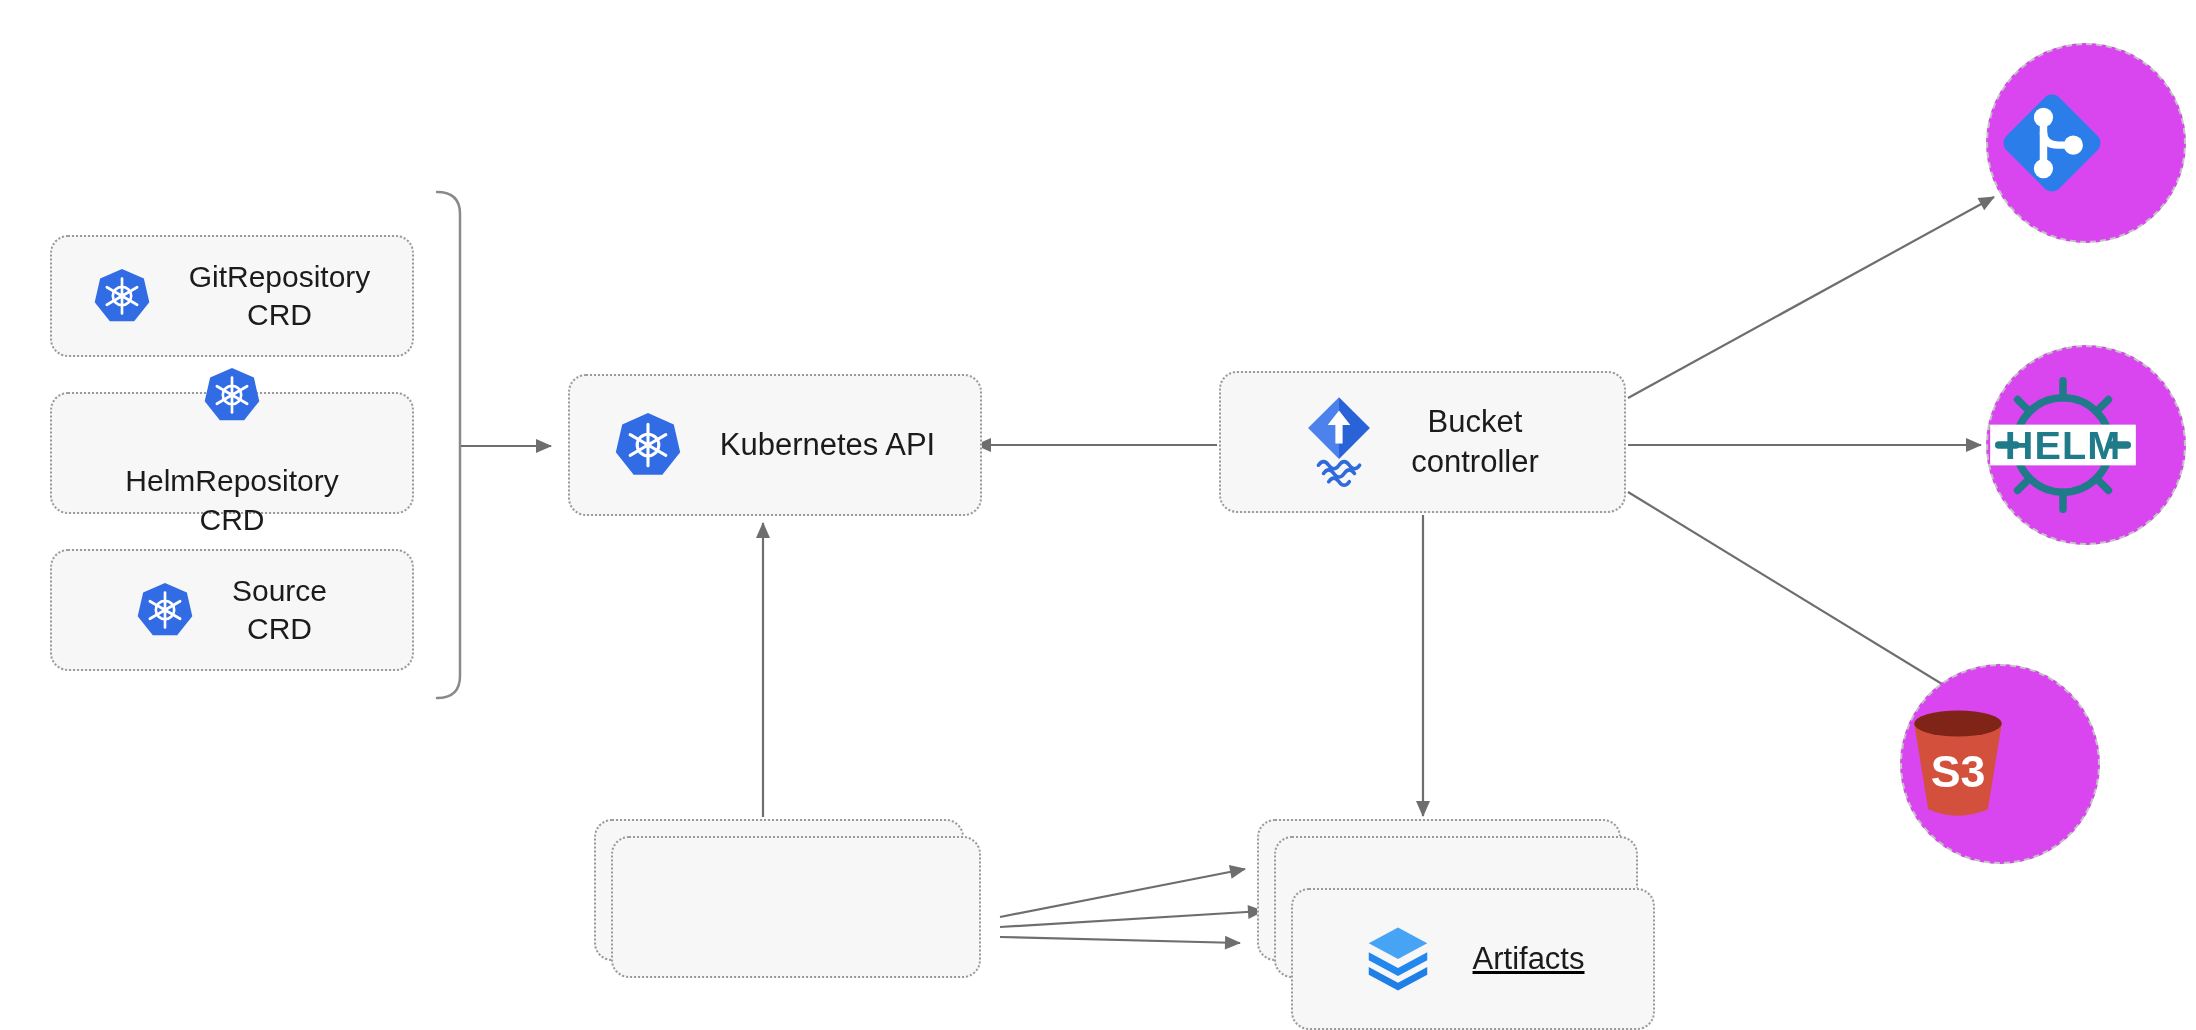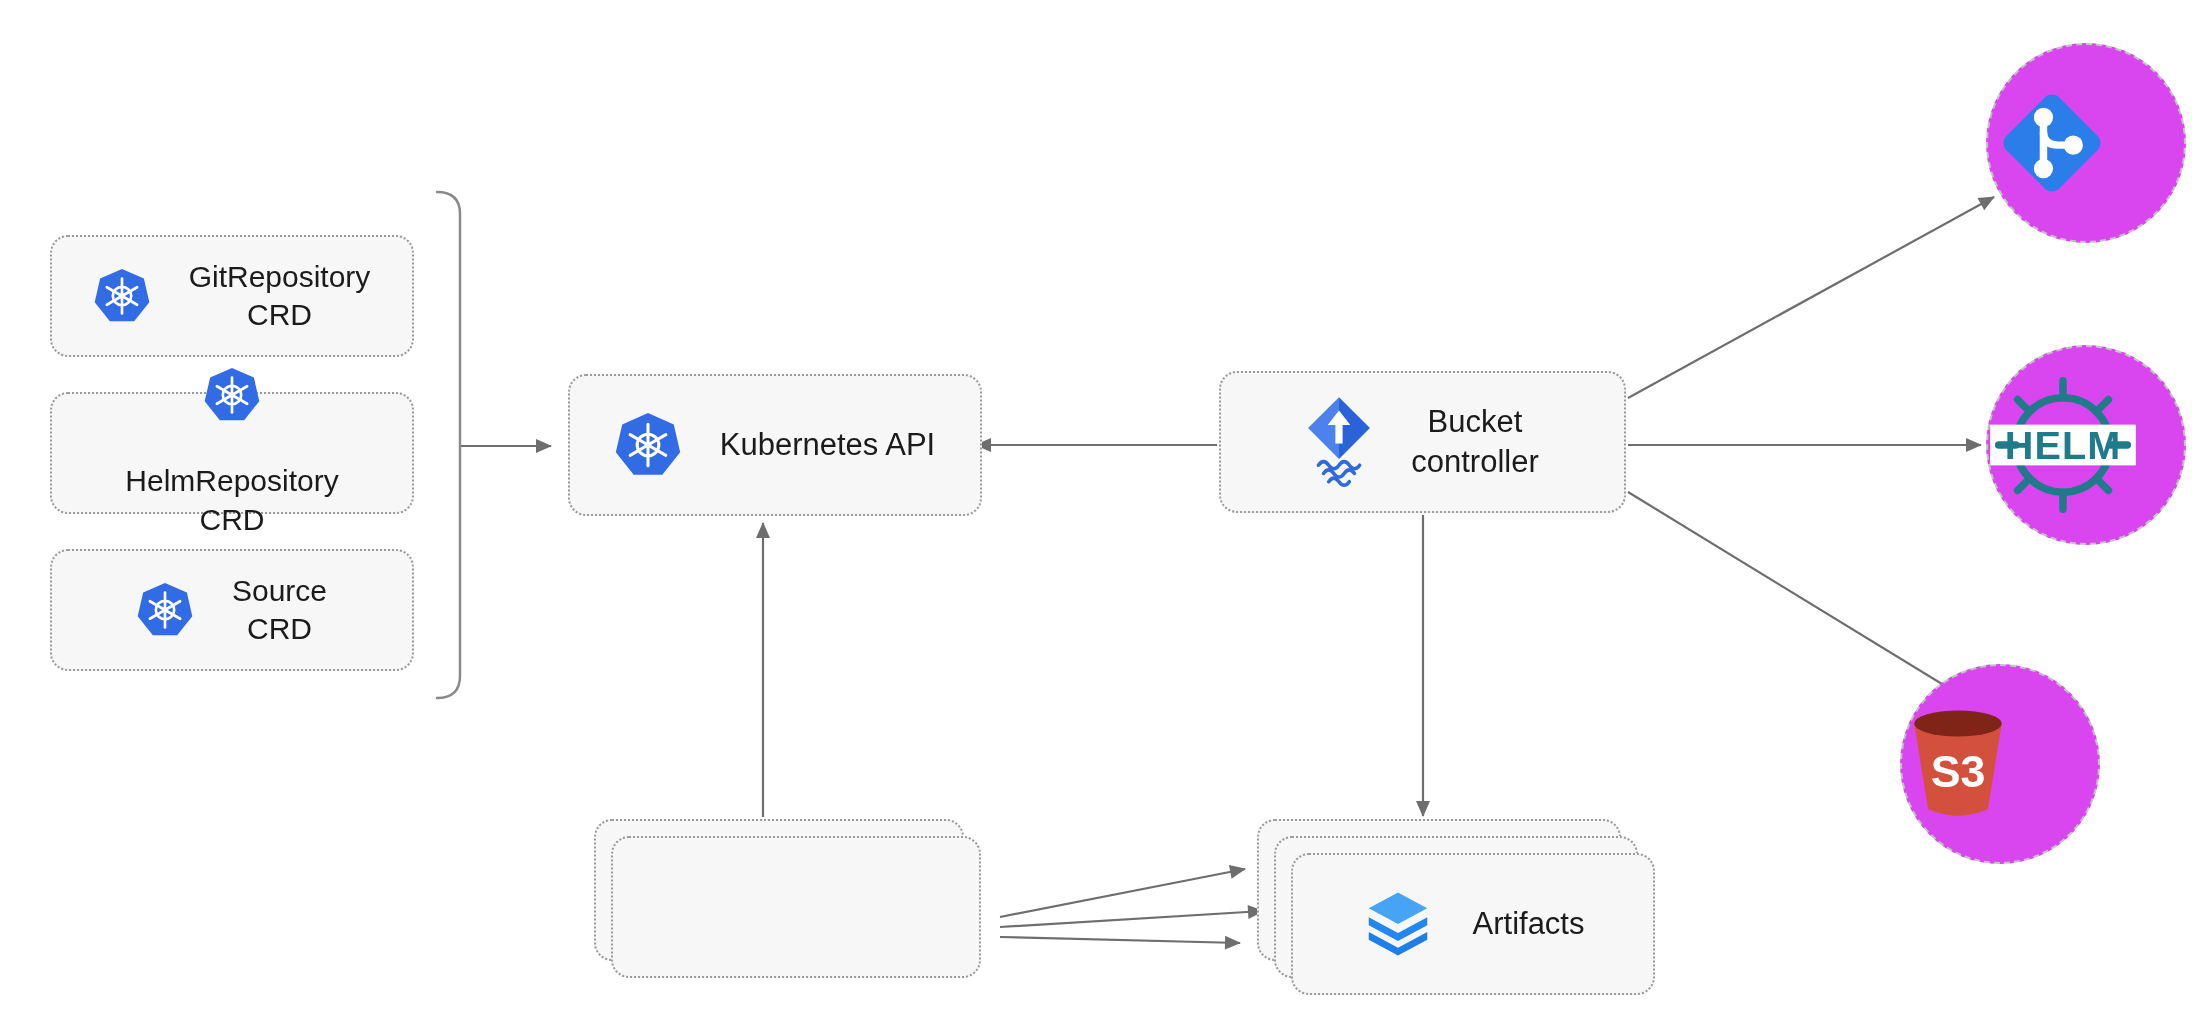--- a/index.html
+++ b/index.html
@@ -122,21 +122,21 @@
       </svg>
     <div class="label">Bucket
 controller</div>
   </div>
 
   <div class="node ghost2" style="left:594px;top:819px;width:370px;height:142px;"></div>
   <div class="node ghost1" style="left:611px;top:836px;width:370px;height:142px;"></div>
 
   <div class="node ghost2" style="left:1257px;top:819px;width:364px;height:142px;"></div>
   <div class="node ghost1" style="left:1274px;top:836px;width:364px;height:142px;"></div>
-  <div class="node" style="left:1291px;top:853px;width:364px;height:142px;">
+  <div class="node" style="left:1291px;top:888px;width:364px;height:142px;text-decoration:underline;">
     <svg class="icon" width="72" height="72">
         <use href="#sym-layers"></use>
       </svg>
     <div class="label">Artifacts</div>
   </div>
 
   <div class="endpoint" style="left:1986px;top:43px;">
     <svg class="icon" width="128" height="128" viewBox="0 0 120 120">
       <rect x="25" y="25" width="70" height="70" rx="10" transform="rotate(45 60 60)" fill="#2b7de9"></rect>
       <line x1="52" y1="36" x2="52" y2="84" stroke="#ffffff" stroke-width="7"></line>

